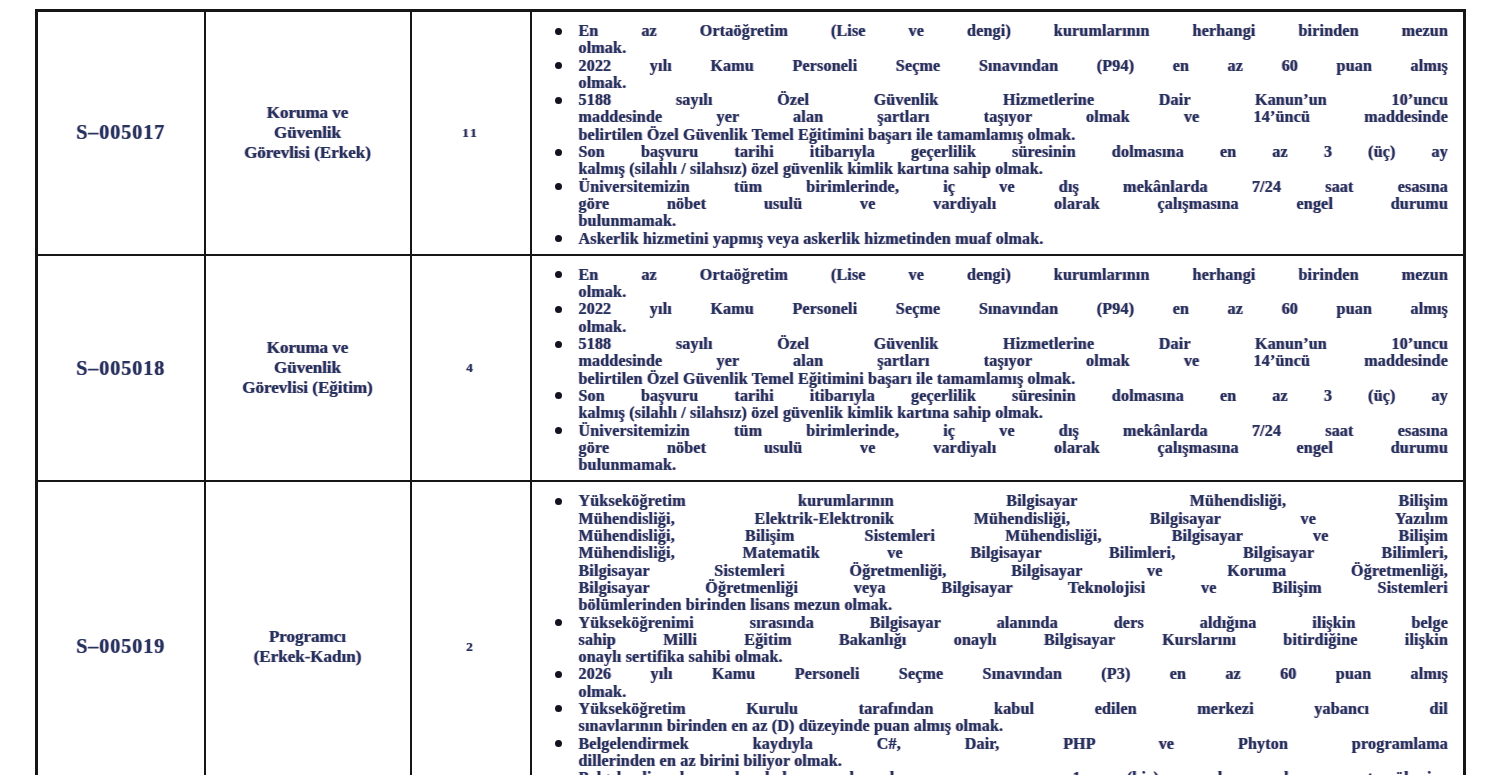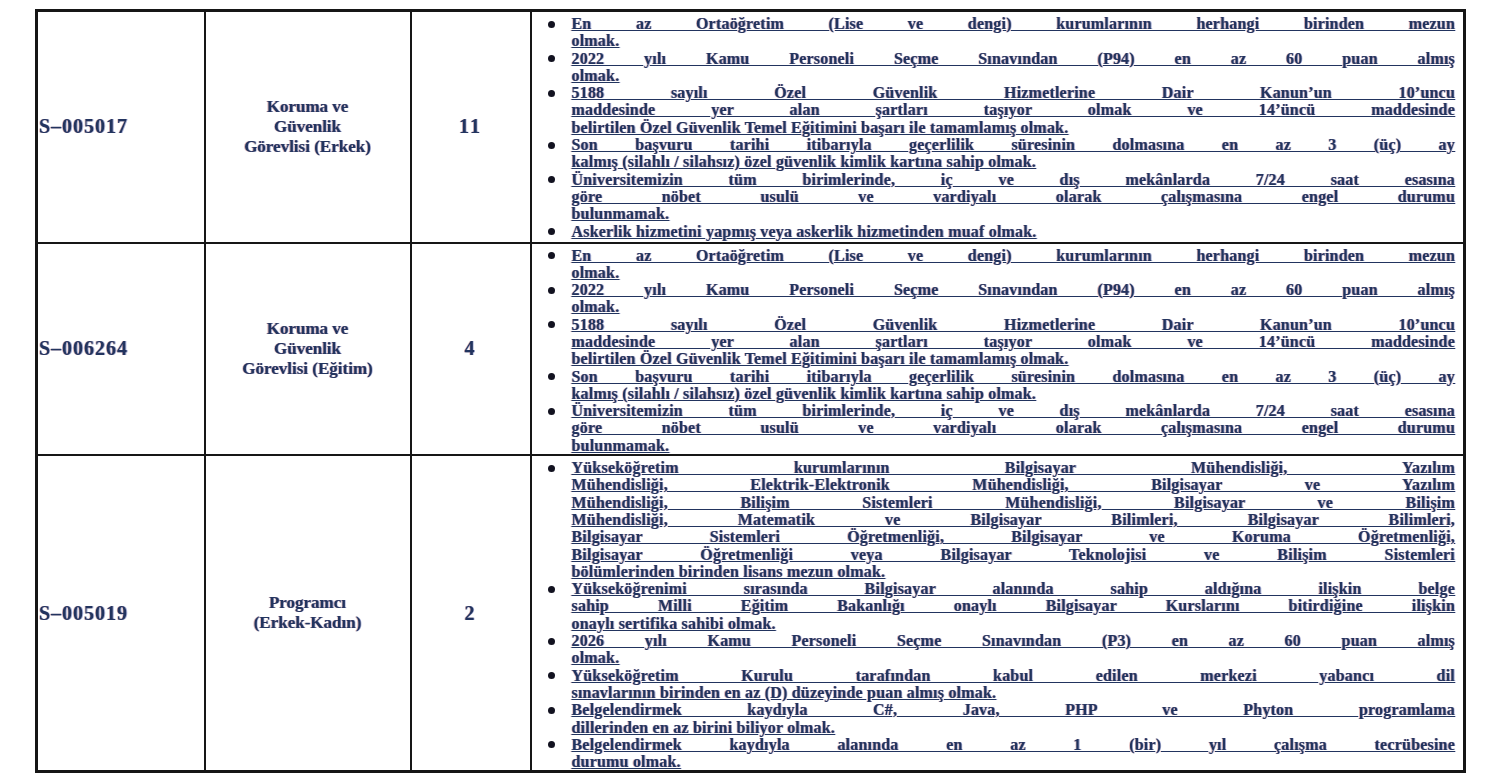--- a/index.html
+++ b/index.html
@@ -24,47 +24,47 @@
   td {
     border: 2.5px solid #161616;
     color: #22345f;
     font-weight: bold;
     text-shadow: -0.8px 0 0.6px rgba(158,52,52,0.38), 0.8px 0 0.6px rgba(42,62,152,0.42);
   }
   tr.row-1 { height: 232px; }
   tr.row-2 { height: 212px; }
   tr.row-3 { height: 316px; }
   td.code-cell {
+    text-align: center;
     vertical-align: middle;
     font-size: 20px;
     letter-spacing: 1px;
   }
   td.title-cell {
     text-align: center;
     vertical-align: middle;
     font-size: 17px;
     line-height: 20px;
     padding: 0 34px;
     font-family: Liberation Serif, serif;
   }
   td.count-cell {
     text-align: center;
     vertical-align: middle;
-    font-size: 20px;
+    font-size: 13px;
     letter-spacing: 2px;
   }
   td.reqs-cell {
     vertical-align: top;
     padding: 3px 8px 0 0;
   }
   ul.reqs {
-    margin: 0;
+    margin: 7px;
     padding: 0 0 0 14px;
     list-style: none;
-    text-decoration: underline;
   }
   li.req {
     position: relative;
     padding-left: 26px;
     font-size: 16px;
     line-height: 17.3px;
     letter-spacing: 0.2px;
   }
   li.req::before {
     content: "";
@@ -125,21 +125,21 @@
                 <span class="jline">göre nöbet usulü ve vardiyalı olarak çalışmasına engel durumu</span>
                 <span class="jline last">bulunmamak.</span>
               </li>
               <li class="req">
                 <span class="jline last">Askerlik hizmetini yapmış veya askerlik hizmetinden muaf olmak.</span>
               </li>
             </ul>
         </td>
       </tr>
       <tr class="row-2">
-        <td class="code-cell">S–006264</td>
+        <td class="code-cell">S–005018</td>
         <td class="title-cell">Koruma ve Güvenlik Görevlisi (Eğitim)</td>
         <td class="count-cell">4</td>
         <td class="reqs-cell">
           <ul class="reqs">
               <li class="req">
                 <span class="jline">En az Ortaöğretim (Lise ve dengi) kurumlarının herhangi birinden mezun</span>
                 <span class="jline last">olmak.</span>
               </li>
               <li class="req">
                 <span class="jline">2022 yılı Kamu Personeli Seçme Sınavından (P94) en az 60 puan almış</span>
@@ -162,43 +162,43 @@
             </ul>
         </td>
       </tr>
       <tr class="row-3">
         <td class="code-cell">S–005019</td>
         <td class="title-cell">Programcı (Erkek-Kadın)</td>
         <td class="count-cell">2</td>
         <td class="reqs-cell">
           <ul class="reqs">
               <li class="req">
-                <span class="jline">Yükseköğretim kurumlarının Bilgisayar Mühendisliği, Yazılım</span>
+                <span class="jline">Yükseköğretim kurumlarının Bilgisayar Mühendisliği, Bilişim</span>
                 <span class="jline">Mühendisliği, Elektrik-Elektronik Mühendisliği, Bilgisayar ve Yazılım</span>
                 <span class="jline">Mühendisliği, Bilişim Sistemleri Mühendisliği, Bilgisayar ve Bilişim</span>
                 <span class="jline">Mühendisliği, Matematik ve Bilgisayar Bilimleri, Bilgisayar Bilimleri,</span>
                 <span class="jline">Bilgisayar Sistemleri Öğretmenliği, Bilgisayar ve Koruma Öğretmenliği,</span>
                 <span class="jline">Bilgisayar Öğretmenliği veya Bilgisayar Teknolojisi ve Bilişim Sistemleri</span>
                 <span class="jline last">bölümlerinden birinden lisans mezun olmak.</span>
               </li>
               <li class="req">
-                <span class="jline">Yükseköğrenimi sırasında Bilgisayar alanında sahip aldığına ilişkin belge</span>
+                <span class="jline">Yükseköğrenimi sırasında Bilgisayar alanında ders aldığına ilişkin belge</span>
                 <span class="jline">sahip Milli Eğitim Bakanlığı onaylı Bilgisayar Kurslarını bitirdiğine ilişkin</span>
                 <span class="jline last">onaylı sertifika sahibi olmak.</span>
               </li>
               <li class="req">
                 <span class="jline">2026 yılı Kamu Personeli Seçme Sınavından (P3) en az 60 puan almış</span>
                 <span class="jline last">olmak.</span>
               </li>
               <li class="req">
                 <span class="jline">Yükseköğretim Kurulu tarafından kabul edilen merkezi yabancı dil</span>
                 <span class="jline last">sınavlarının birinden en az (D) düzeyinde puan almış olmak.</span>
               </li>
               <li class="req">
-                <span class="jline">Belgelendirmek kaydıyla C#, Java, PHP ve Phyton programlama</span>
+                <span class="jline">Belgelendirmek kaydıyla C#, Dair, PHP ve Phyton programlama</span>
                 <span class="jline last">dillerinden en az birini biliyor olmak.</span>
               </li>
               <li class="req">
                 <span class="jline">Belgelendirmek kaydıyla alanında en az 1 (bir) yıl çalışma tecrübesine</span>
                 <span class="jline last">durumu olmak.</span>
               </li>
             </ul>
         </td>
       </tr>
     </tbody>

